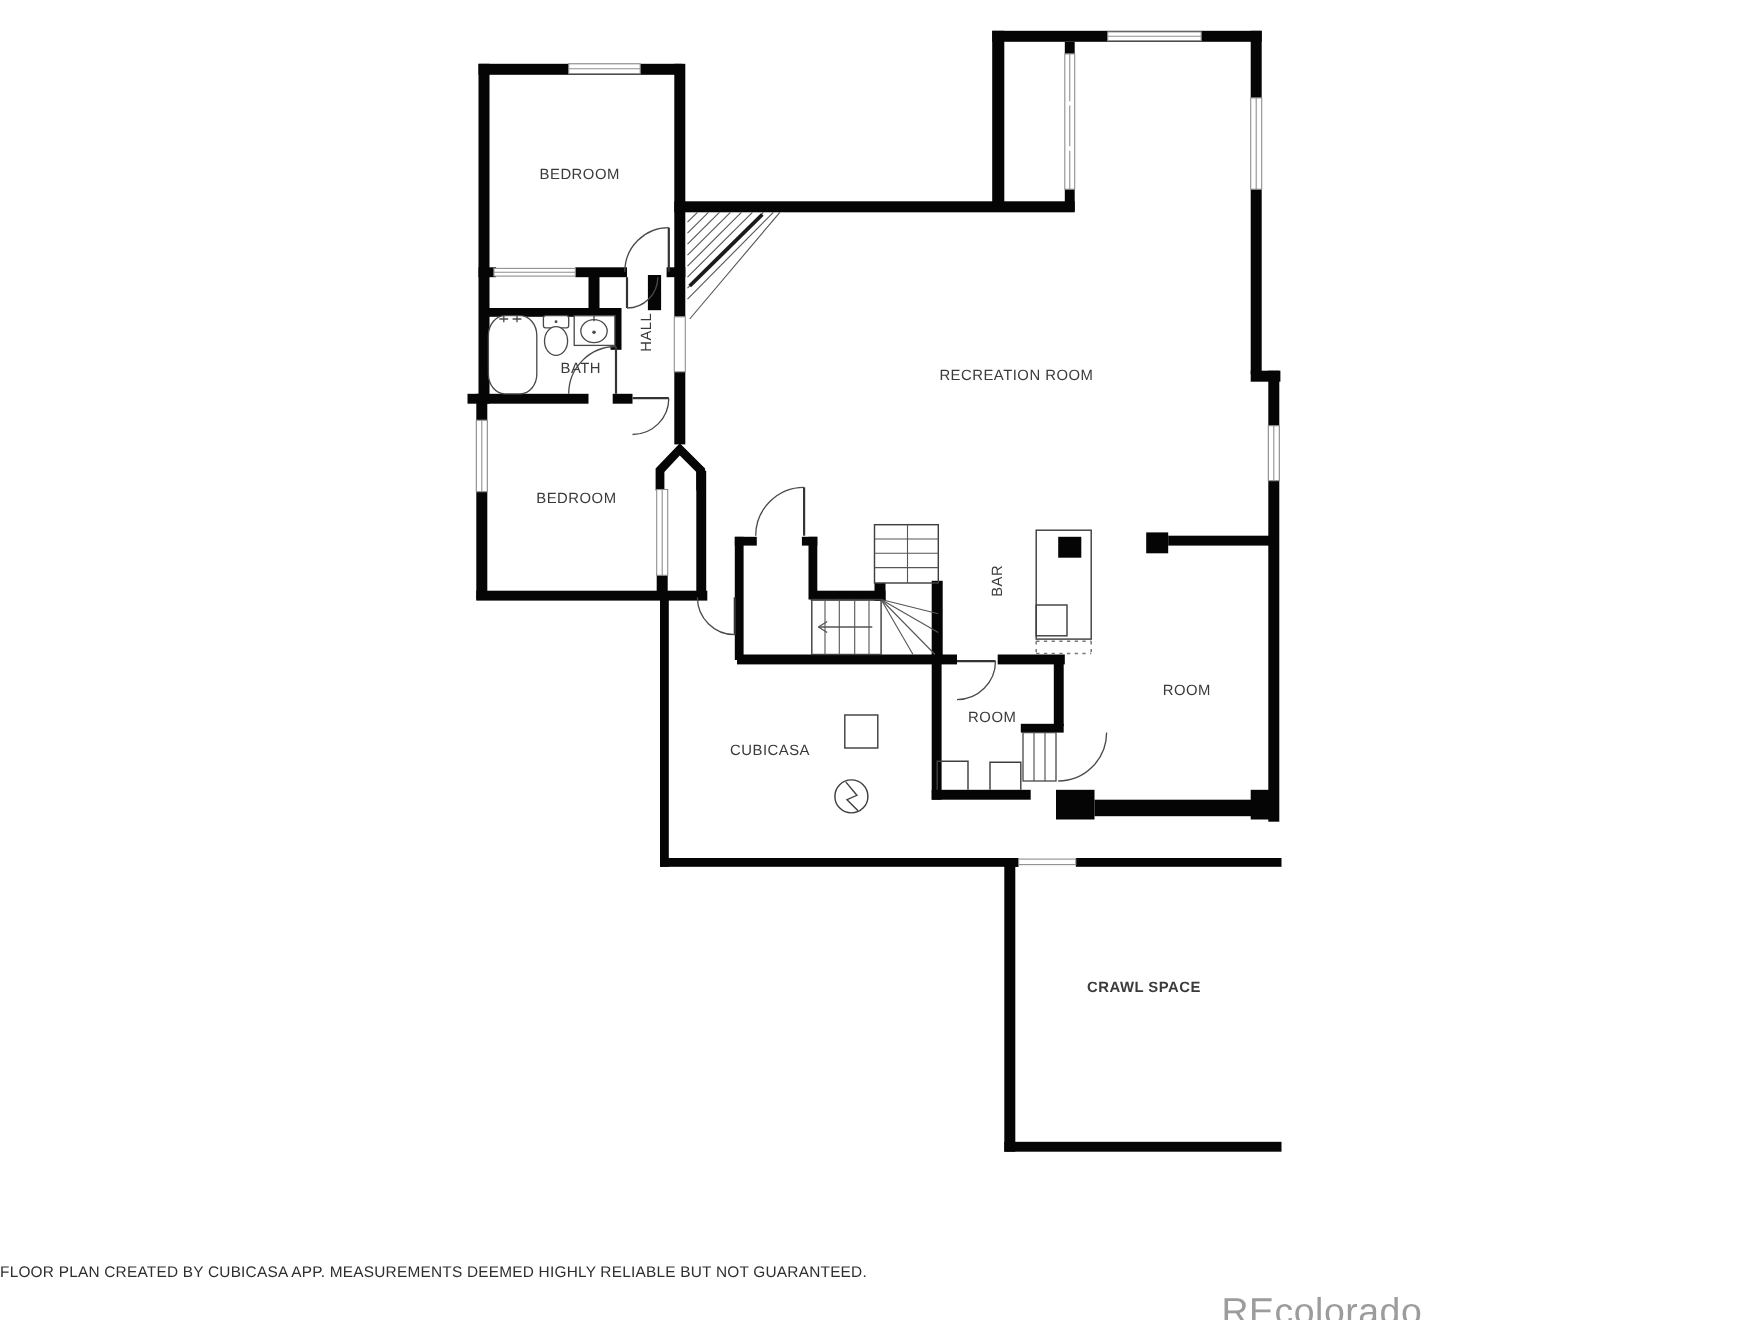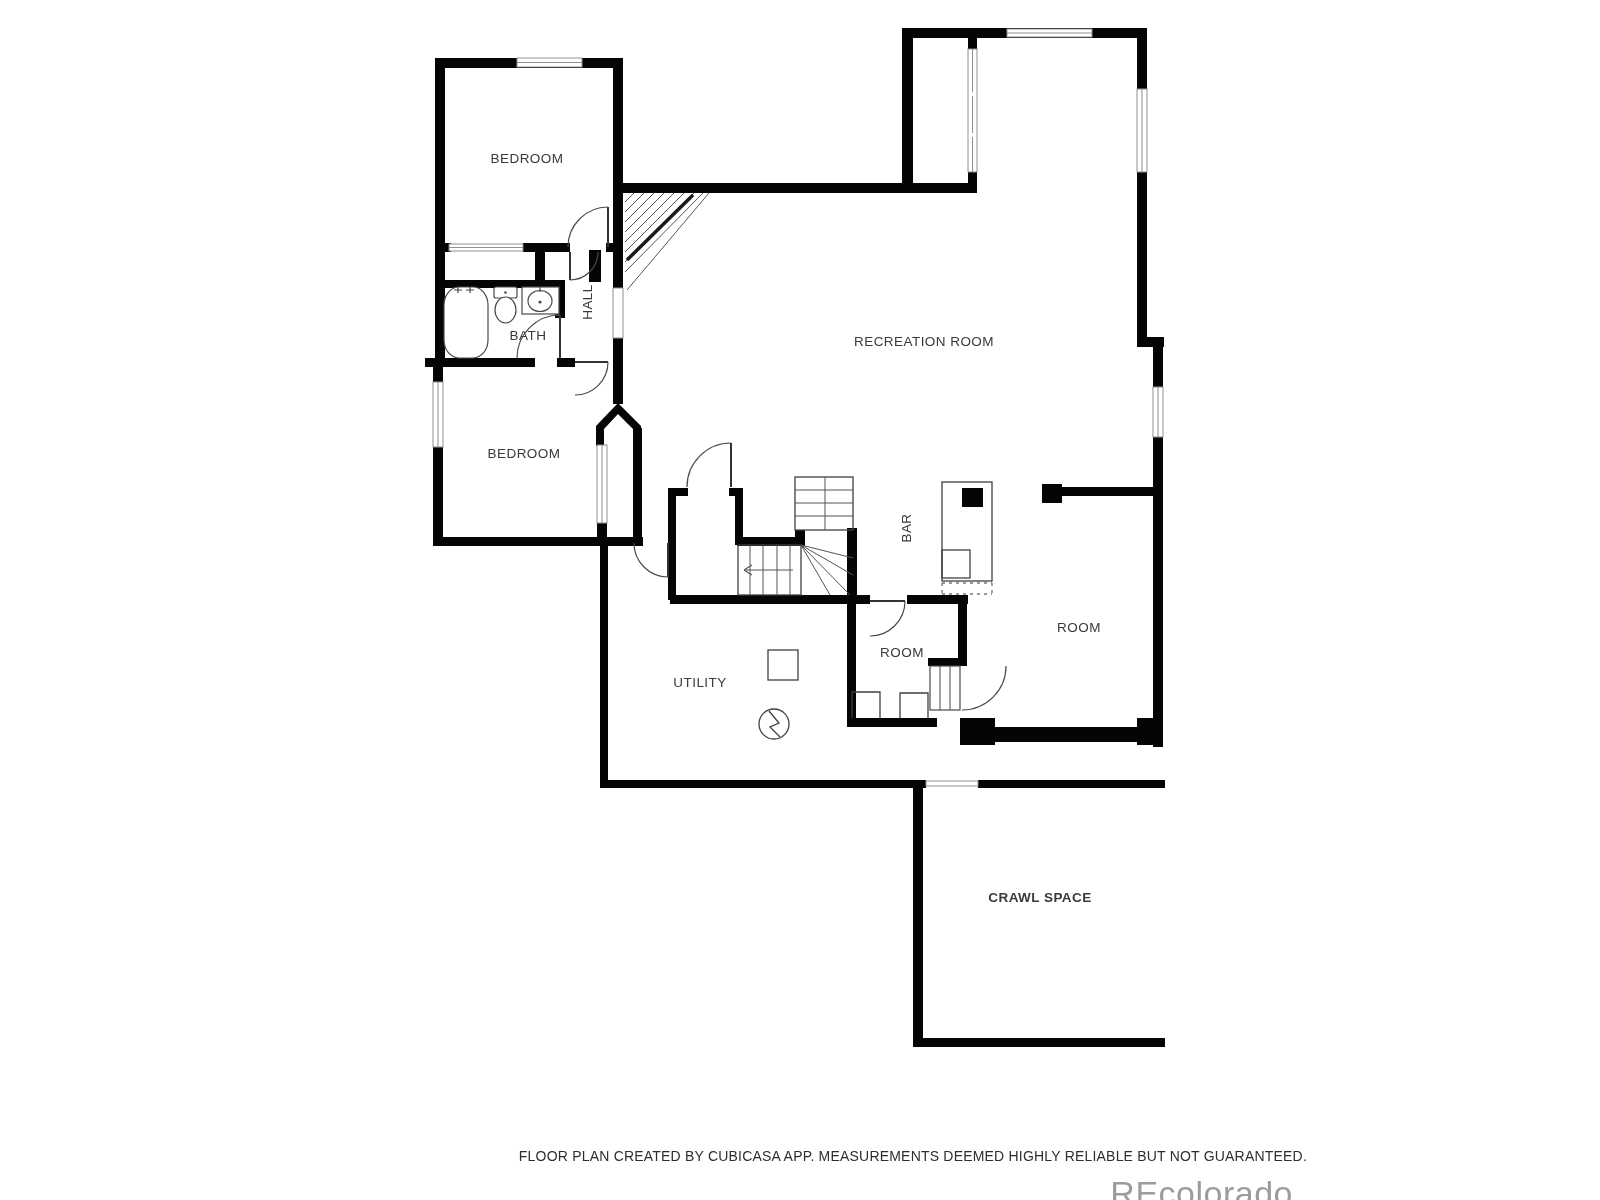--- a/index.html
+++ b/index.html
@@ -17,21 +17,21 @@
     font-size:13.5px;
     letter-spacing:.45px;
     color:#3a3a3a;
     white-space:nowrap;
     font-weight:400;
   }
   .room-label.vert{transform:translate(-50%,-50%) rotate(-90deg);}
   #footer-disclaimer{
     position:absolute;
     left:0;right:0;top:1148px;
-    text-align:right;
+    text-align:left;
     font-size:14px;
     letter-spacing:.2px;
     color:#2e2e2e;
   }
   #watermark{
     position:absolute;
     right:14px;top:1162px;
     font-size:34px;
     color:#9c9c9c;
     letter-spacing:.5px;
@@ -269,19 +269,19 @@
 </svg>
 
 <div class="room-label" style="left:527px;top:158px;">BEDROOM</div>
 <div class="room-label" style="left:518px;top:335px;padding-left:20px;">BATH</div>
 <div class="room-label vert" style="left:587px;top:302px;">HALL</div>
 <div class="room-label" style="left:888px;top:341px;margin-left:36px;">RECREATION ROOM</div>
 <div class="room-label" style="left:524px;top:453px;">BEDROOM</div>
 <div class="room-label vert" style="left:906px;top:528px;">BAR</div>
 <div class="room-label" style="left:902px;top:652px;">ROOM</div>
 <div class="room-label" style="left:1079px;top:627px;">ROOM</div>
-<div class="room-label" style="left:700px;top:682px;">UTILITY</div>
+<div class="room-label" style="left:700px;top:682px;">CUBICASA</div>
 <div class="room-label" style="left:1040px;top:897px;font-weight:bold;">CRAWL SPACE</div>
 
 <div id="footer-disclaimer">FLOOR PLAN CREATED BY CUBICASA APP. MEASUREMENTS DEEMED HIGHLY RELIABLE BUT NOT GUARANTEED.</div>
 <div id="watermark">REcolorado</div>
 
 </div>
 
 </body></html>

